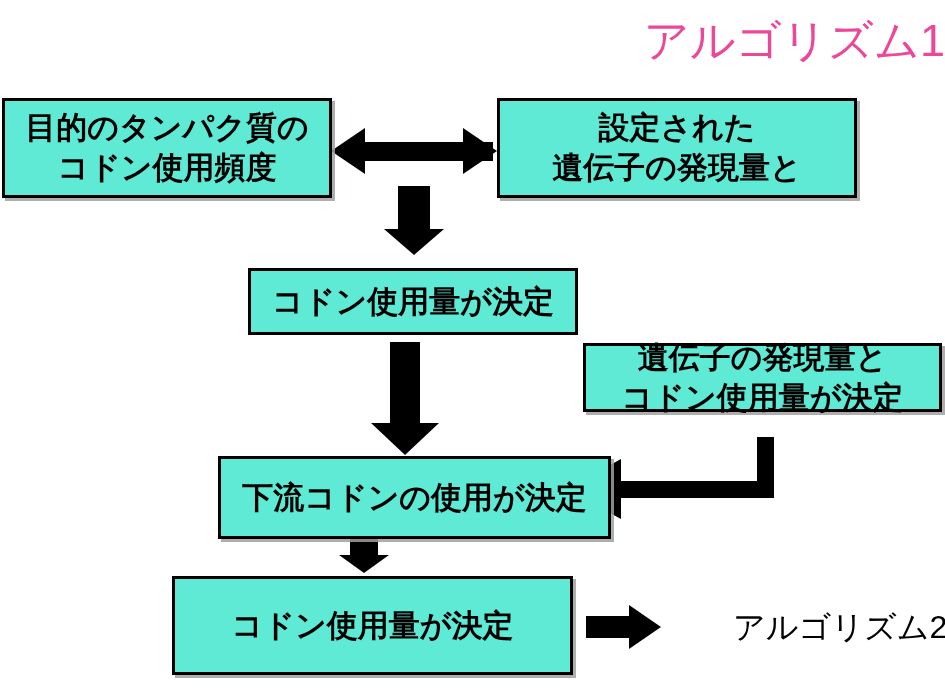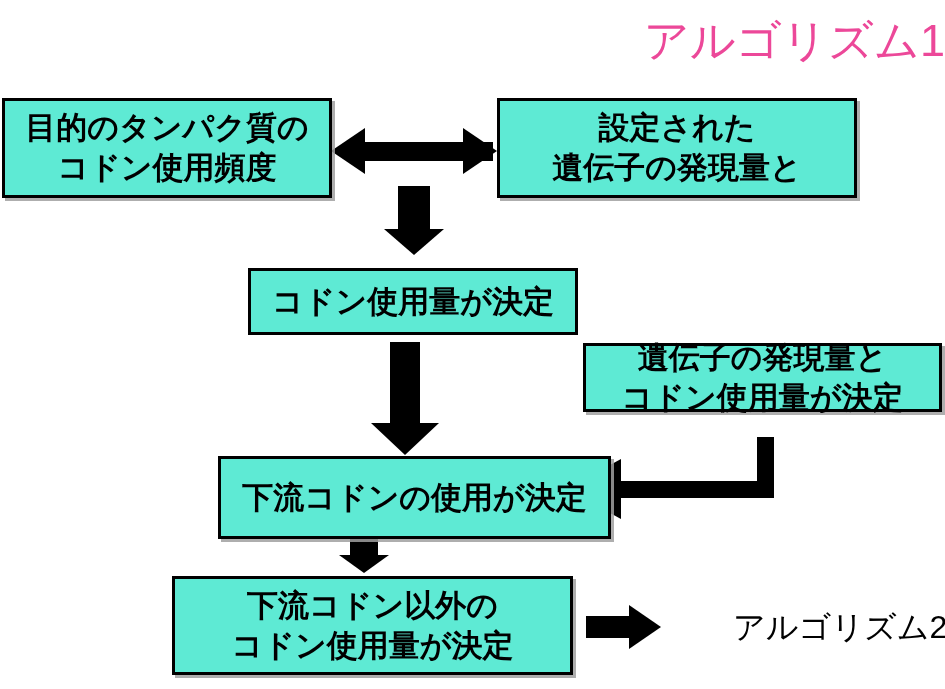--- a/index.html
+++ b/index.html
@@ -132,21 +132,20 @@
   <div class="head-left" style="left:566px; top:459px; border-top-width:30px; border-bottom-width:30px; border-right-width:55px;"></div>
 
   <div class="node shadow" style="left:175px; top:456px; width:393px; height:83px;margin-left:43px;">
     <span class="ln">下流コドンの使用が決定</span>
   </div>
 
   <div class="vshaft" style="left:350px; top:528px; width:28px; height:28px;"></div>
   <div class="head-down" style="left:339px; top:555px; border-left-width:25px; border-right-width:25px; border-top-width:18px;"></div>
 
   <div class="node shadow" style="left:172px; top:576px; width:401px; height:99px;">
-    <span class="ln">下流コドン以外の</span>
     <span class="ln">コドン使用量が決定</span>
   </div>
 
   <div class="hshaft" style="left:586px; top:616px; width:44px; height:22px;"></div>
   <div class="head-right" style="left:629px; top:605px; border-top-width:22px; border-bottom-width:22px; border-left-width:32px;"></div>
 
   <div class="alg2" style="left:689px; top:607px;margin-left:44px;">アルゴリズム2</div>
 
 </div>
 

